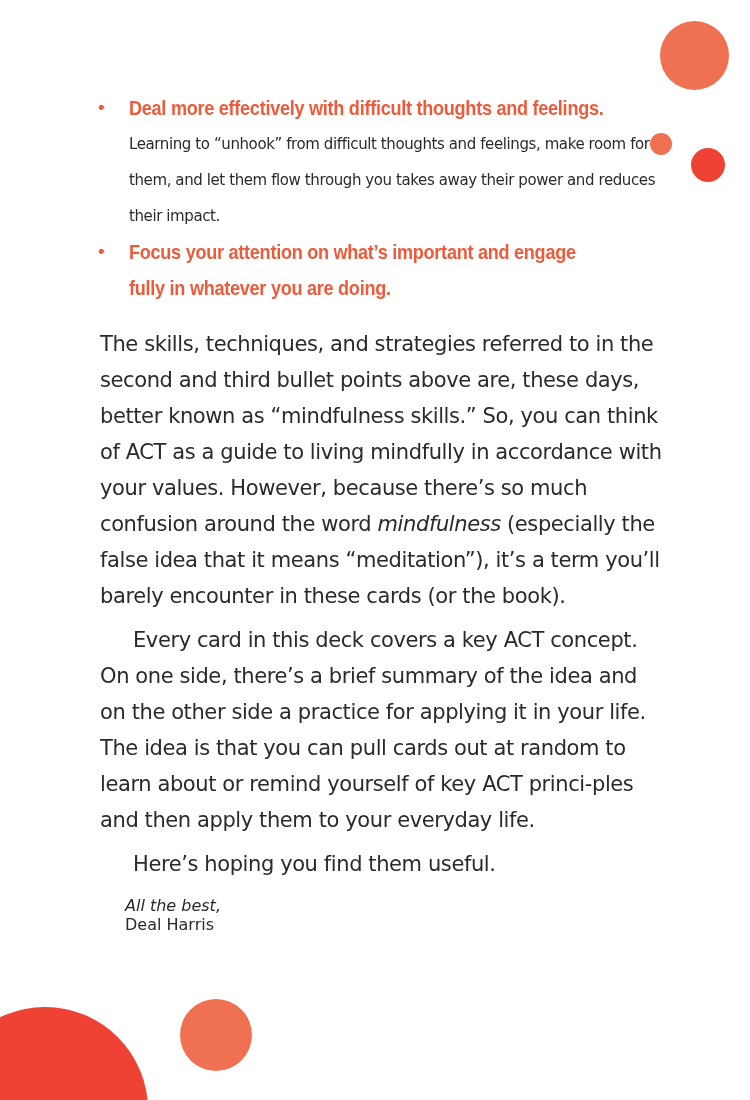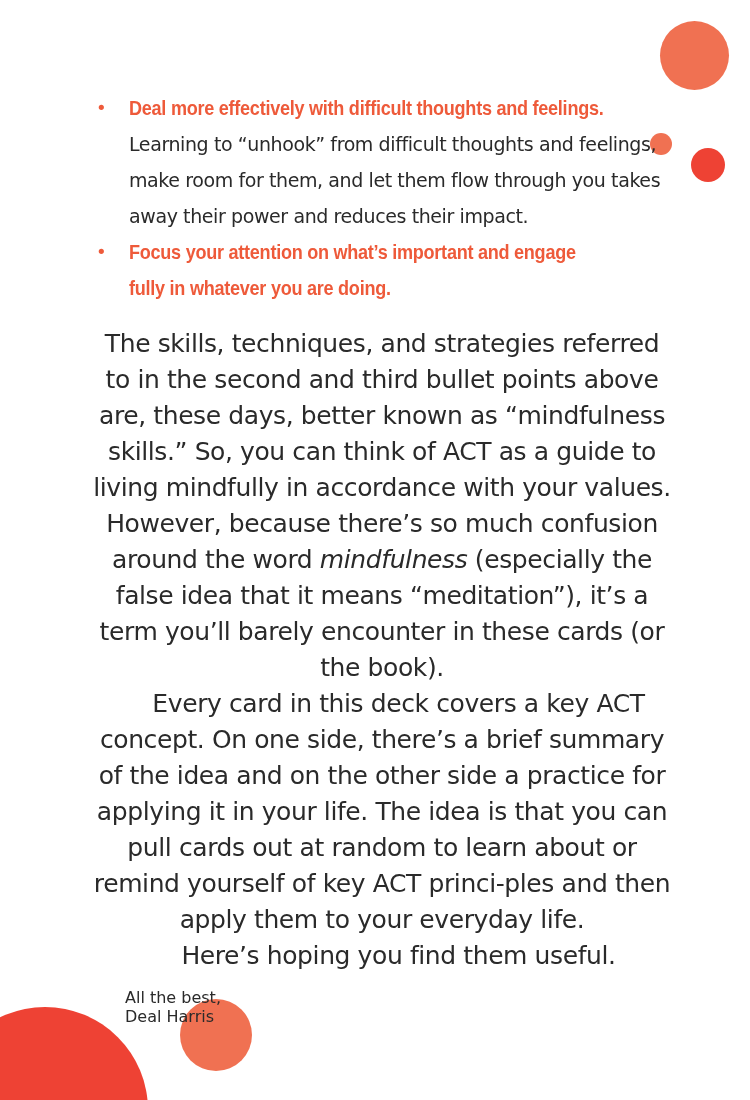--- a/index.html
+++ b/index.html
@@ -3,26 +3,26 @@
 <meta charset="utf-8">
 <style>
   html, body { margin: 0; padding: 0; }
   body { width: 750px; height: 1100px; background: #ffffff; position: relative; overflow: hidden; font-family: "DejaVu Sans", sans-serif; }
   .circle { position: absolute; border-radius: 50%; }
   .page { position: absolute; left: 92px; top: 86px; width: 580px; color: #2a2a2a; }
   .bullets { list-style: none; margin: 4px; padding: 0; }
   .bullets li { position: relative; padding-left: 33px; }
   .bullets li::before { content: "\2022"; position: absolute; left: 0px; top: 0px; color: #ee5a3a; font-size: 18px; line-height: 36px; }
   .bhead { font-family: "Liberation Sans", sans-serif; font-weight: bold; color: #ee5a3a; font-size: 21px; line-height: 36px; letter-spacing: -0.3px; transform: scaleX(0.86); transform-origin: left; display: block; white-space: nowrap; }
-  .btext { font-size: 19px; line-height: 36px; letter-spacing: -0.4px; }
-  p { margin: 0; font-size: 25px; line-height: 36px; letter-spacing: -0.4px; text-align: center; }
+  .btext { font-size: 15px; line-height: 36px; letter-spacing: -0.4px; }
+  p { margin: 8px; font-size: 21px; line-height: 36px; letter-spacing: -0.4px; }
   .p1 { margin-top: 20px; }
   .indent { text-indent: 33px; }
   .sign { margin-top: 14px; padding-left: 33px; }
-  .sign .close { display: block; }
+  .sign .close { font-style: italic; display: block; }
   .sign .name { display: block; }
   em { font-style: italic; }
 </style>
 </head>
 <body>
 
 <div class="circle" style="left:660px;top:21px;width:69px;height:69px;background:#f07152;"></div>
 <div class="circle" style="left:650px;top:133px;width:22px;height:22px;background:#f07152;"></div>
 <div class="circle" style="left:691px;top:148px;width:34px;height:34px;background:#ee4234;"></div>
 <div class="circle" style="left:-58px;top:1007px;width:206px;height:206px;background:#ee4234;"></div>

